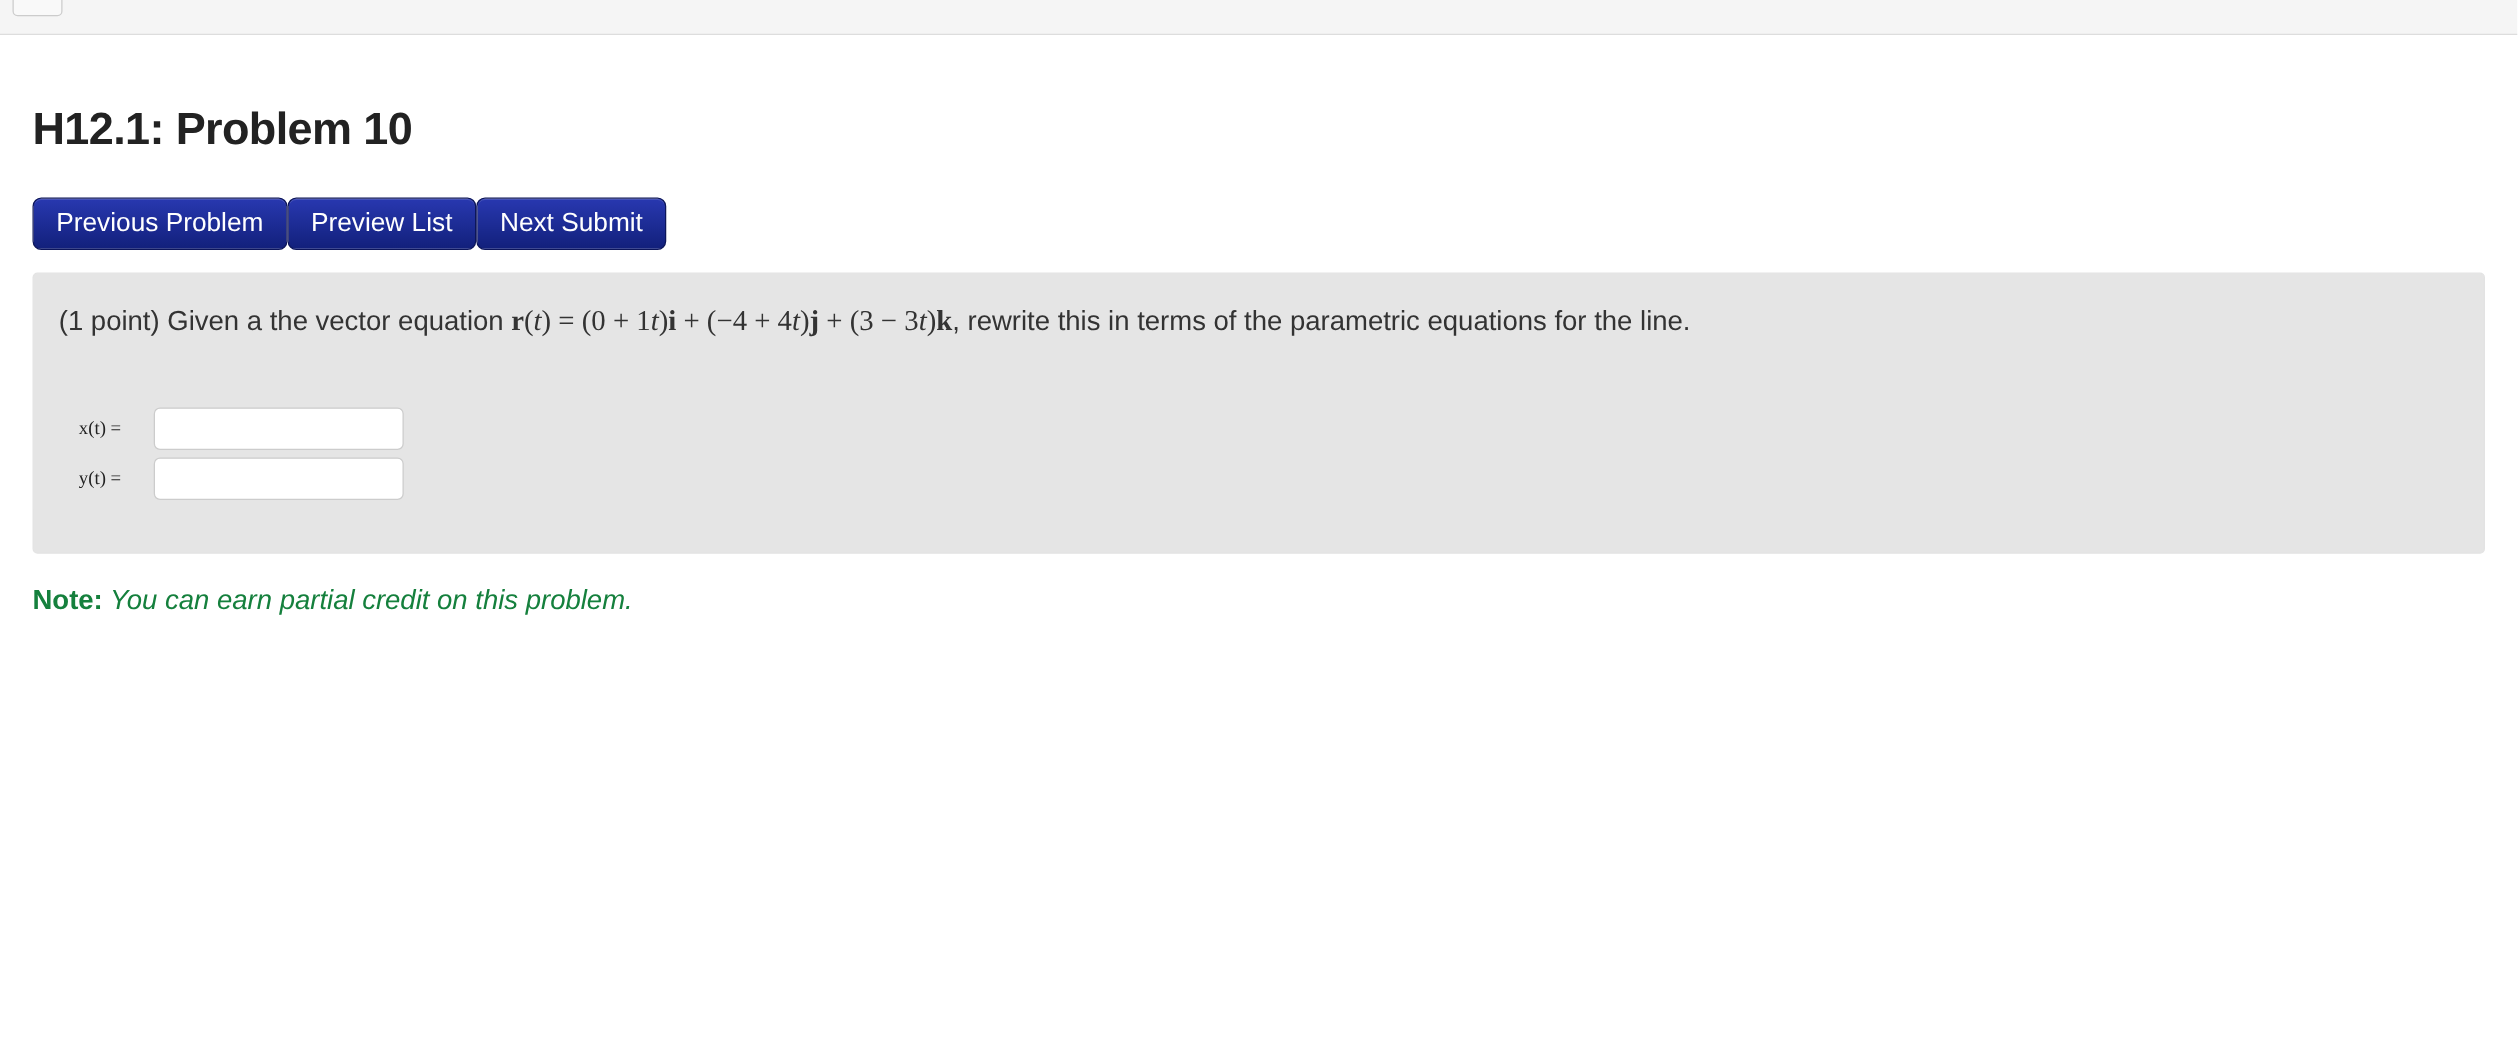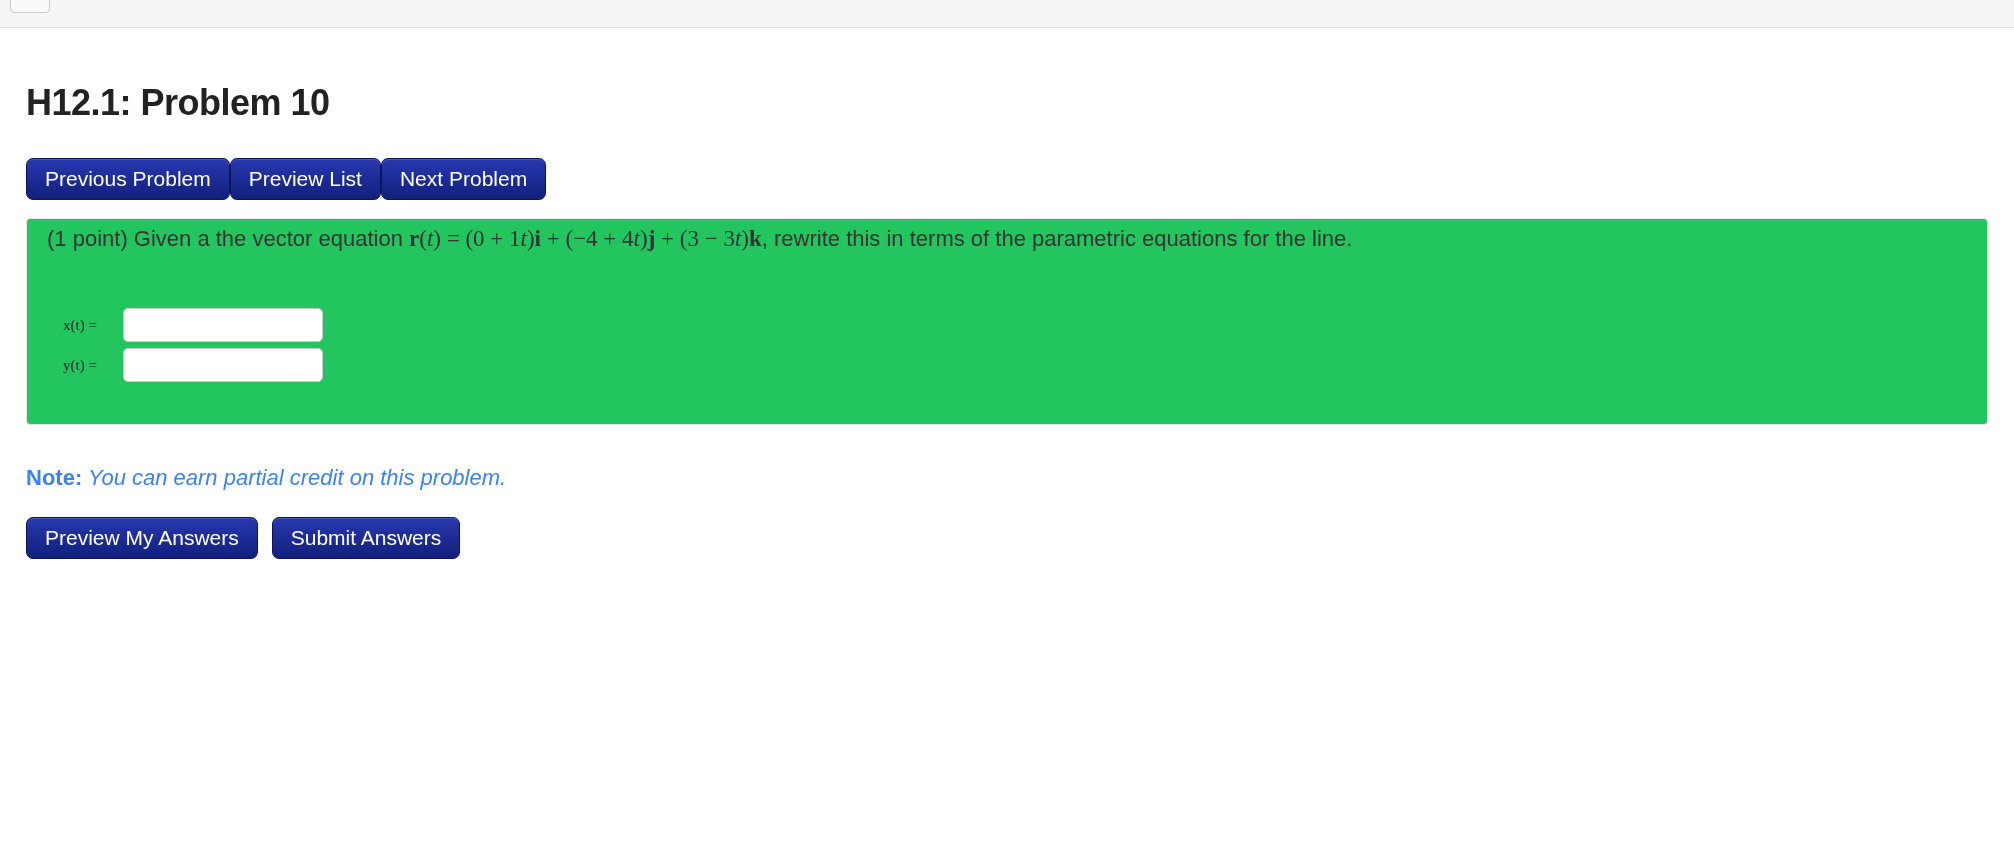--- a/index.html
+++ b/index.html
@@ -48,25 +48,25 @@
     border: 1px solid #0c155a;
     border-radius: 7px;
     padding: 9px 18px 10px 18px;
     font-size: 21px;
     font-family: inherit;
     cursor: pointer;
     line-height: 1;
     box-shadow: inset 0 1px 0 rgba(255,255,255,0.15);
   }
   .problem-box {
-    background: #22c55e;
+    background: #e5e5e5;
     border: 1px solid #e3e3e3;
     border-radius: 4px;
-    padding: 4px 20px 36px 20px;
-    margin-bottom: 40px;
+    padding: 22px 20px 36px 20px;
+    margin-bottom: 24px;
   }
   .problem-statement {
     font-size: 22px;
     color: #333;
     margin-bottom: 54px;
     line-height: 1.35;
   }
   .problem-statement .math {
     font-family: "Times New Roman", Times, serif;
     font-size: 23px;
@@ -99,21 +99,21 @@
     border: 1px solid #ccc;
     border-radius: 5px;
     background: #fff;
     font-size: 18px;
     padding: 4px 8px;
     font-family: inherit;
   }
   .note {
     font-size: 22px;
     margin-bottom: 26px;
-    color: #3b82f6;
+    color: #15803d;
   }
   .note .note-label { font-weight: 700; }
   .note .note-text { font-style: italic; }
   .action-row {
     display: flex;
     gap: 14px;
   }
 </style>
 </head>
 <body>
@@ -122,21 +122,21 @@
   <button class="topbar-btn"></button>
 </div>
 
 <div class="main">
 
   <h1 class="problem-title">H12.1: Problem 10</h1>
 
   <div class="nav-row">
     <button class="btn">Previous Problem</button>
     <button class="btn">Preview List</button>
-    <button class="btn">Next Problem</button>
+    <button class="btn">Next Submit</button>
   </div>
 
   <div class="problem-box">
     <div class="problem-statement">
       <span>(1 point) </span><span>Given a the vector equation </span><span class="mathbf">r</span><span class="math">(</span><span class="mathit">t</span><span class="math">) = (0 + 1</span><span class="mathit">t</span><span class="math">)</span><span class="mathbf">i</span><span class="math"> + (−4 + 4</span><span class="mathit">t</span><span class="math">)</span><span class="mathbf">j</span><span class="math"> + (3 − 3</span><span class="mathit">t</span><span class="math">)</span><span class="mathbf">k</span><span>, rewrite this in terms of the parametric equations for the line.</span>
     </div>
 
     <div class="eq-row">
       <span class="eq-label">x(t) =</span>
       <input type="text" class="eq-input" value="" style="">
@@ -144,18 +144,14 @@
     <div class="eq-row">
       <span class="eq-label">y(t) =</span>
       <input type="text" class="eq-input" value="" style="">
     </div>
   </div>
 
   <div class="note">
     <span class="note-label">Note:</span><span class="note-text"> You can earn partial credit on this problem.</span>
   </div>
 
-  <div class="action-row">
-    <button class="btn">Preview My Answers</button>
-    <button class="btn">Submit Answers</button>
-  </div>
 
 </div>
 
 </body></html>

